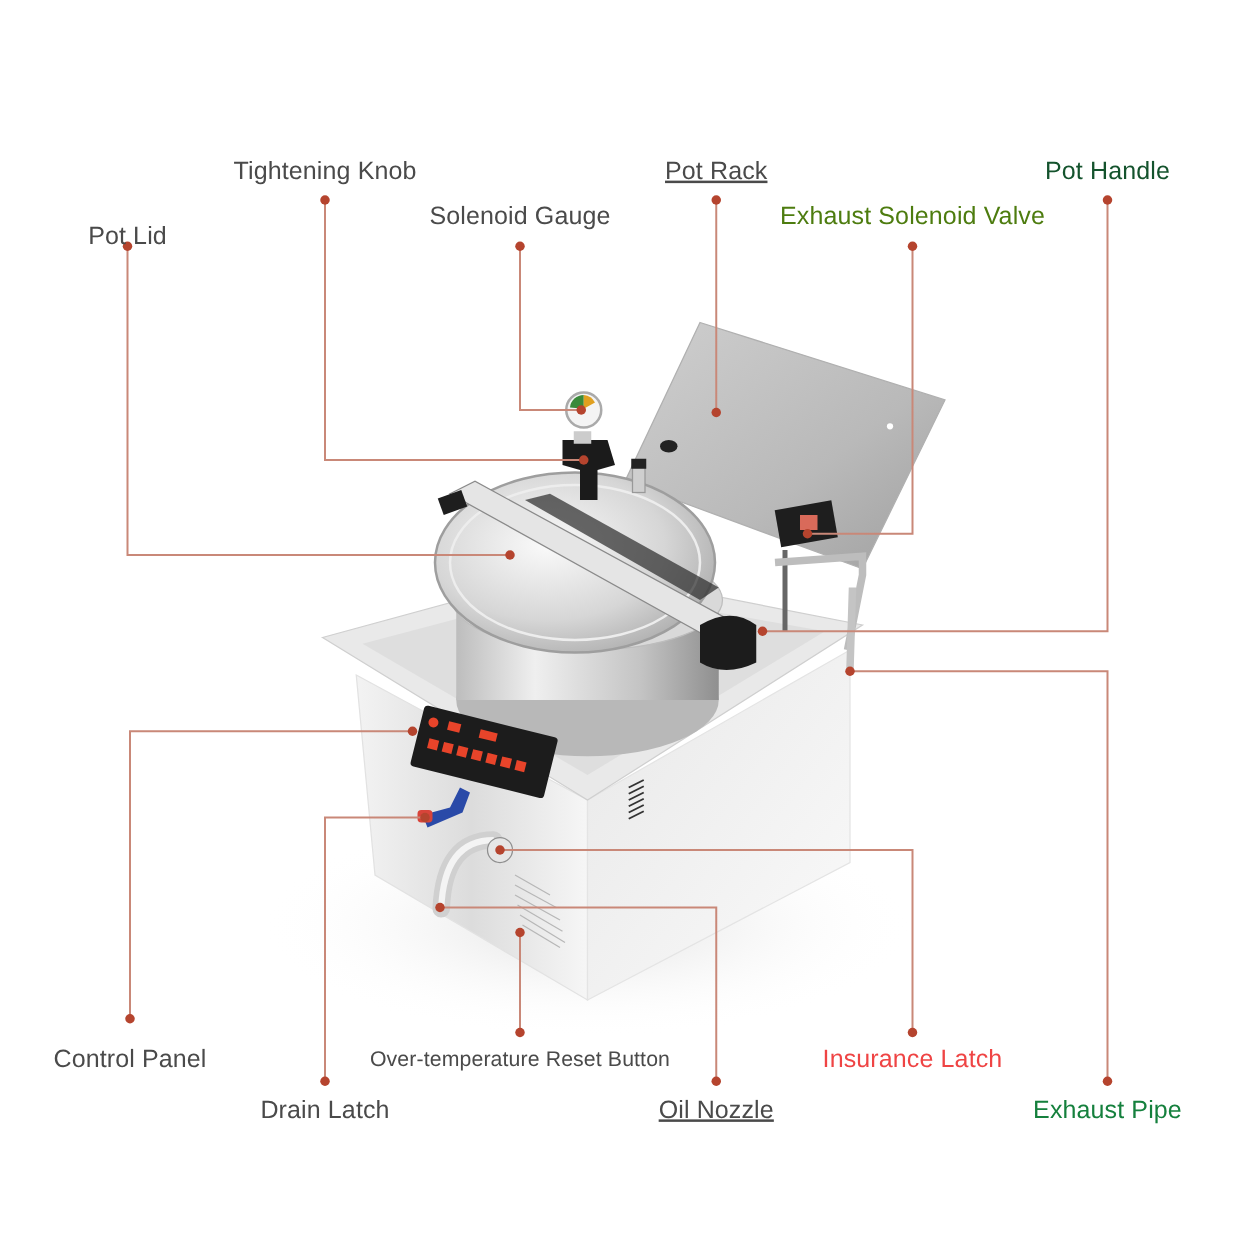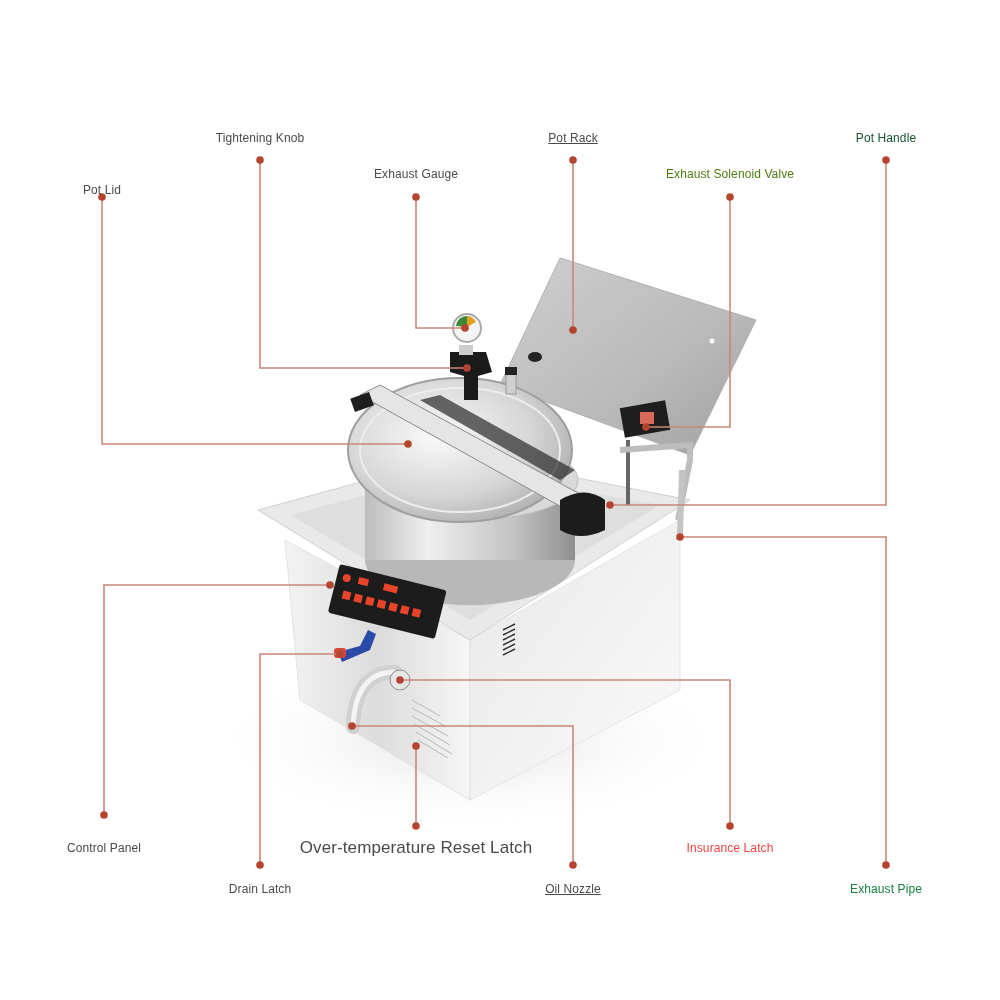--- a/index.html
+++ b/index.html
@@ -1,18 +1,18 @@
 <!DOCTYPE html>
 <html><head>
 <meta charset="utf-8">
 <style>
   html, body { margin:0; padding:0; background:#ffffff; }
   body { width:1000px; height:1000px; position:relative; overflow:hidden; font-family:"Liberation Sans", "DejaVu Sans", sans-serif; }
   .canvas { position:absolute; left:0; top:0; width:1000px; height:1000px; }
-  .label { position:absolute; font-size:12px; color:#4a4a4a; white-space:nowrap; transform:translate(-50%,-50%); letter-spacing:0.1px; }
+  .label { position:absolute; font-size:20px; color:#4a4a4a; white-space:nowrap; transform:translate(-50%,-50%); letter-spacing:0.1px; }
   .label.small { font-size:17px; }
   svg.overlay { position:absolute; left:0; top:0; width:1000px; height:1000px; }
 </style>
 </head>
 <body>
 
 <div class="canvas">
 
   <svg class="overlay" viewBox="0 0 1000 1000">
     <defs>
@@ -191,24 +191,24 @@
       <g>
         <polyline points="730,826 730,680 400,680" fill="none" stroke="#c98878" stroke-width="1.6"></polyline>
         <circle cx="730" cy="826" r="3.8" fill="#b5442e"></circle>
         <circle cx="400" cy="680" r="3.8" fill="#b5442e"></circle>
       </g>
     </svg>
 
   <div id="labels">
       <div class="label" style="left: 102px; top: 190px; color: rgb(74, 74, 74);">Pot Lid</div>
       <div class="label" style="left: 260px; top: 138px; color: rgb(74, 74, 74);">Tightening Knob</div>
-      <div class="label" style="left: 416px; top: 174px; color: rgb(74, 74, 74);">Exhaust Gauge</div>
+      <div class="label" style="left: 416px; top: 174px; color: rgb(74, 74, 74);">Solenoid Gauge</div>
       <div class="label" style="left: 573px; top: 138px; color: rgb(74, 74, 74); text-decoration: underline;">Pot Rack</div>
       <div class="label" style="left: 730px; top: 174px; color: #4d7c0f;">Exhaust Solenoid Valve</div>
       <div class="label" style="left: 886px; top: 138px; color: #14532d;">Pot Handle</div>
       <div class="label" style="left: 886px; top: 889px; color: #15803d;">Exhaust Pipe</div>
       <div class="label" style="left: 104px; top: 848px; color: rgb(74, 74, 74);">Control Panel</div>
       <div class="label" style="left: 260px; top: 889px; color: rgb(74, 74, 74);">Drain Latch</div>
-      <div class="label small" style="left: 416px; top: 848px; color: rgb(74, 74, 74);">Over-temperature Reset Latch</div>
+      <div class="label small" style="left: 416px; top: 848px; color: rgb(74, 74, 74);">Over-temperature Reset Button</div>
       <div class="label" style="left: 573px; top: 889px; color: rgb(74, 74, 74); text-decoration: underline;">Oil Nozzle</div>
       <div class="label" style="left: 730px; top: 848px; color: #ef4444;">Insurance Latch</div>
     </div>
 </div>
 
 </body></html>

